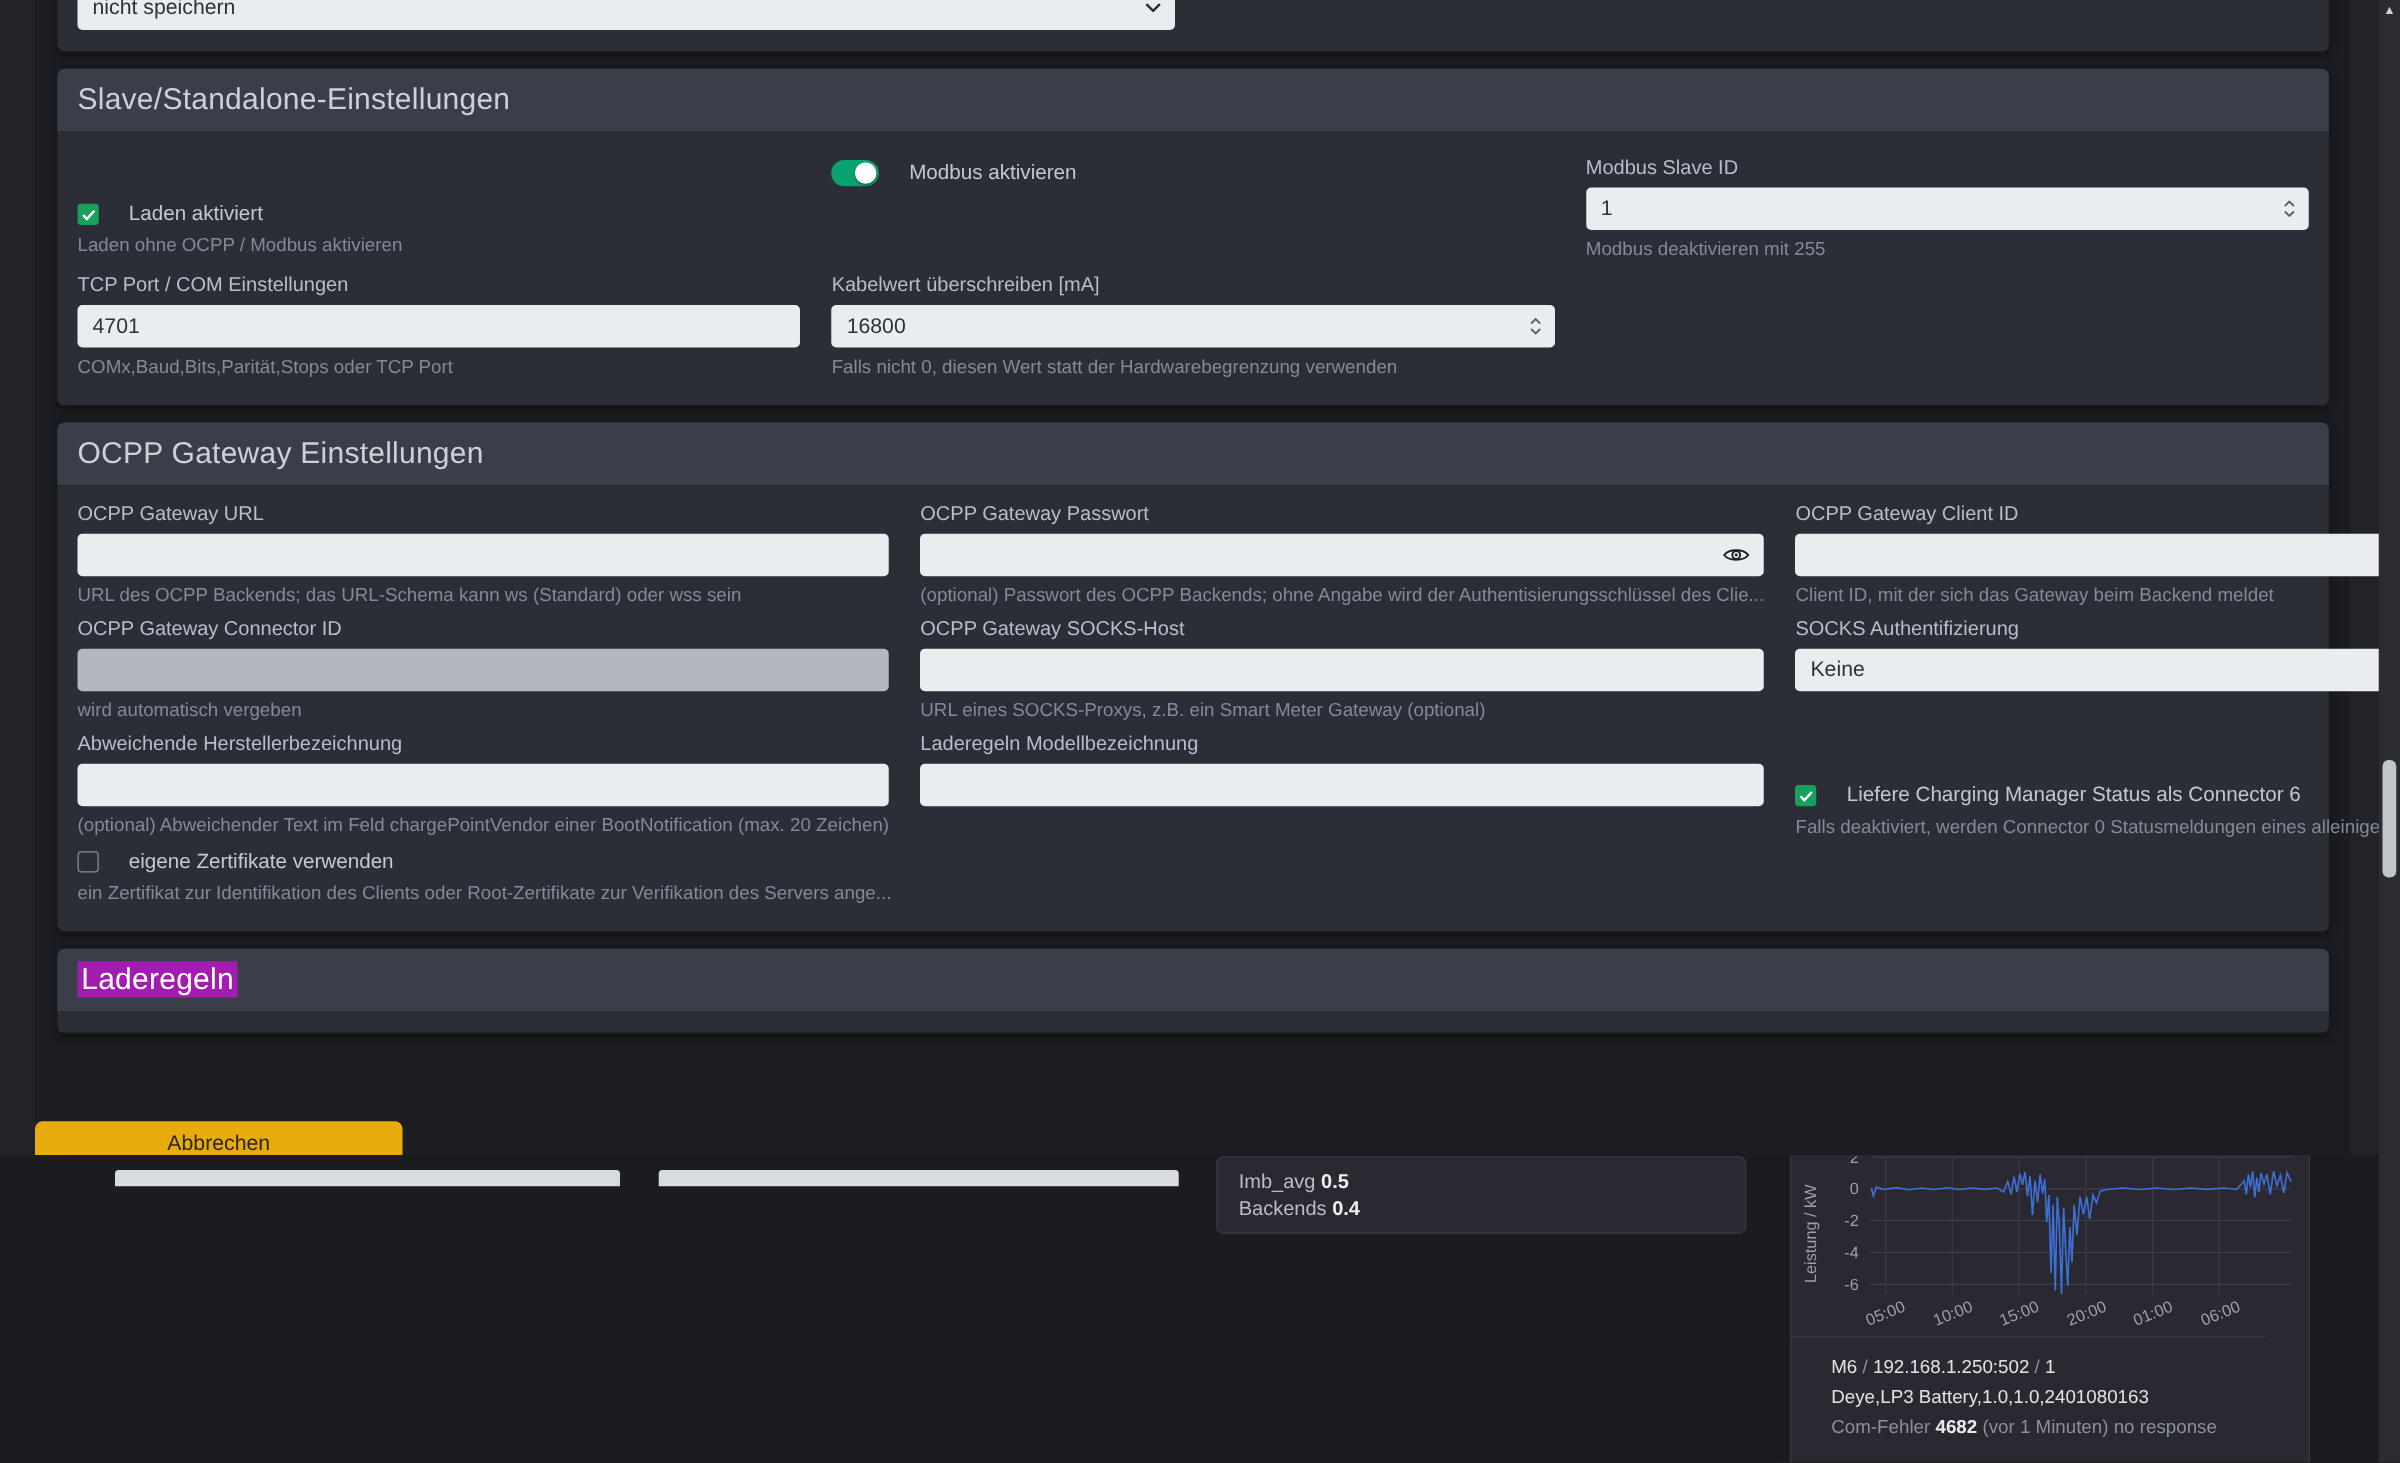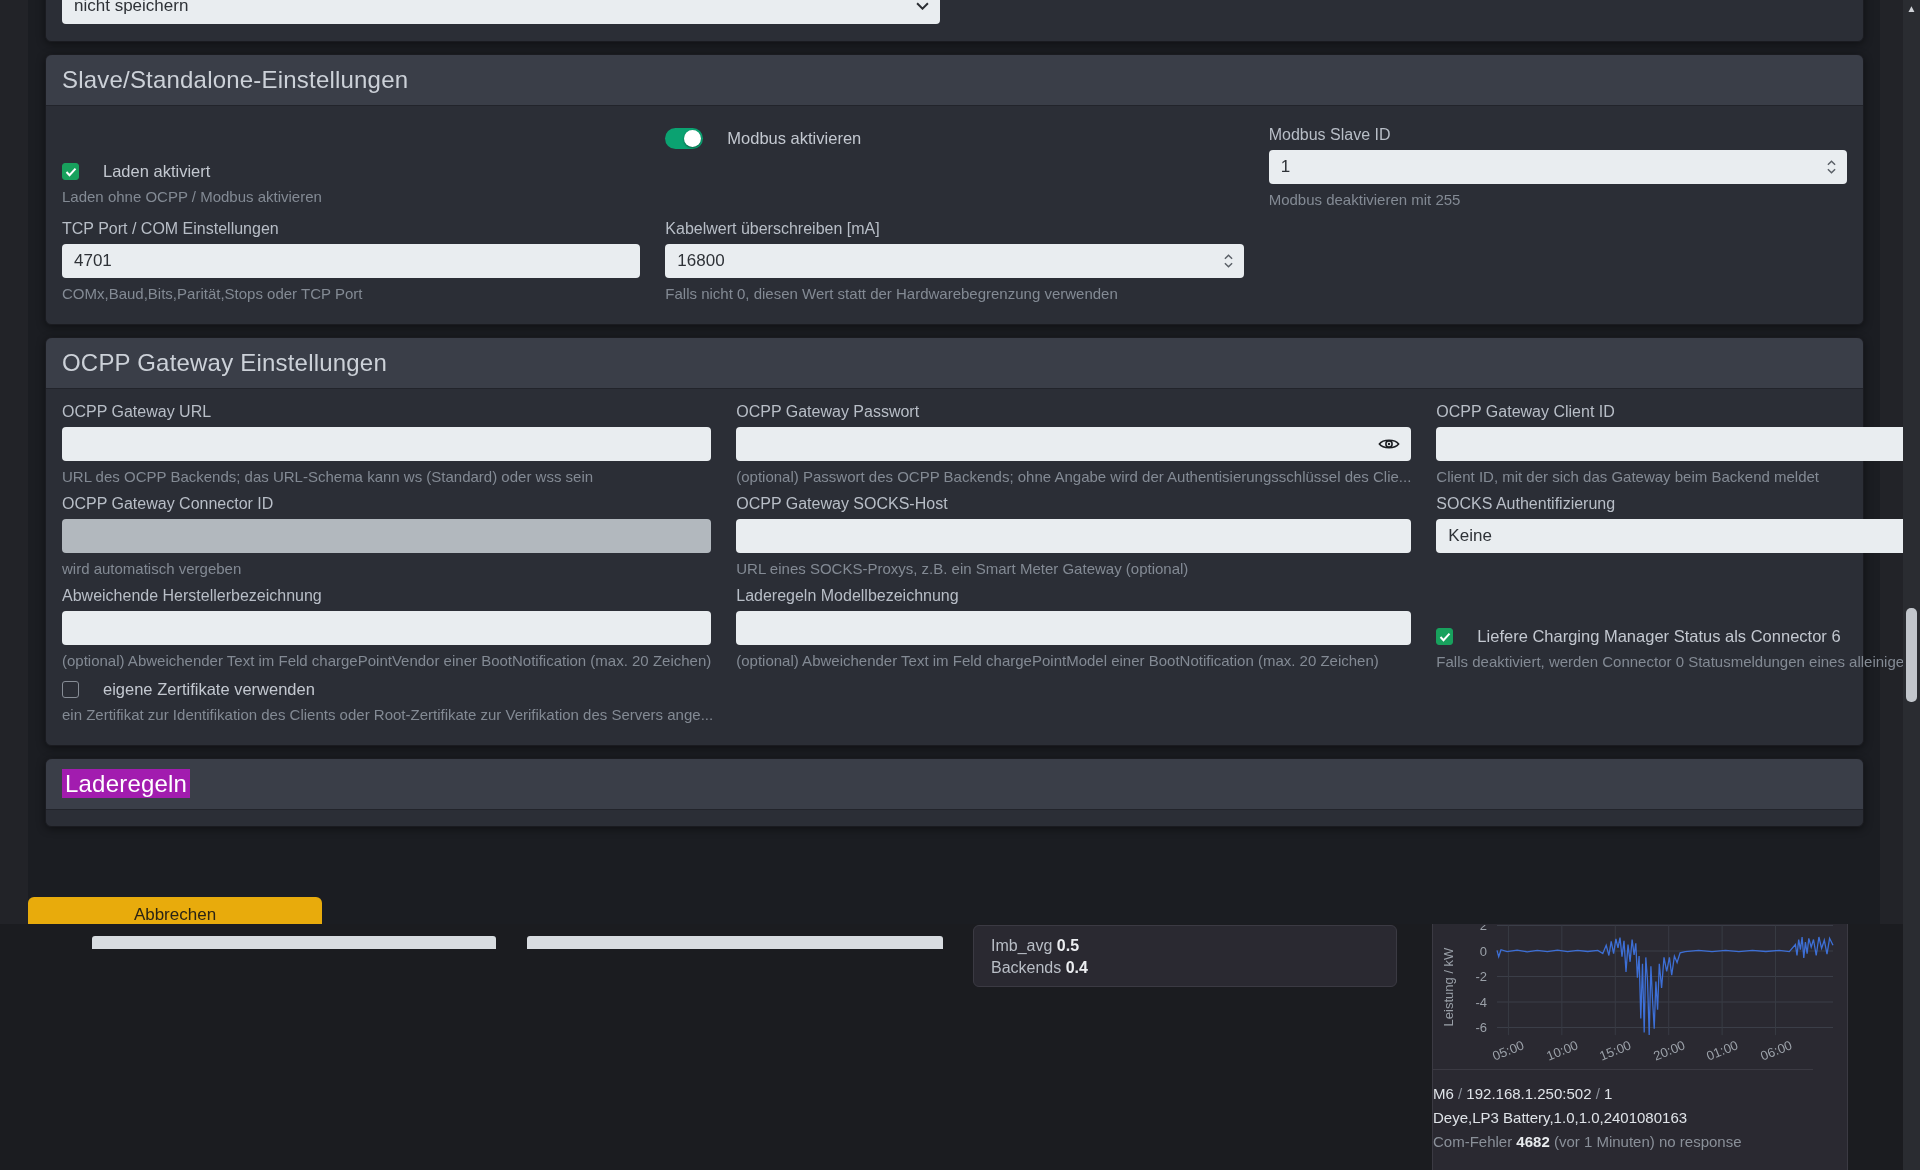--- a/index.html
+++ b/index.html
@@ -52,21 +52,21 @@
   .dashboard{position:absolute;left:0;top:924px;width:1920px;height:246px;background:#1b1c20;overflow:hidden}
   .lightbar{position:absolute;height:13px;background:#d8dce0;border-radius:3px 3px 0 0}
   .tile{position:absolute;background:#2a2931;border:1px solid #3b3a43;border-radius:6px}
   .tile-imb{left:973px;top:1px;width:424px;height:62px;padding:9px 0 0 17px;overflow:hidden}
   .imb-row{font-size:16px;color:#b9bec6;line-height:22px}
   .imb-row b{color:#eceef1;font-weight:bold}
   .tile-meter{left:1432px;top:-40px;width:416px;height:292px;overflow:hidden}
   .meter-chart{position:absolute;left:8px;top:40px;width:400px;height:114px}
   .xlabels{position:absolute;left:8px;top:156px;width:400px;height:26px}
   .xlabels span{position:absolute;top:2px;font-size:13px;color:#9ba1a9;transform:rotate(-22deg);white-space:nowrap}
-  .meter-info{position:absolute;left:0;top:184px;width:380px;border-top:1px solid #3b3a43;padding:12px 0 0 0}
+  .meter-info{position:absolute;left:0;top:184px;width:380px;border-top:1px solid #3b3a43;padding:12px 0 0 32px}
   .meter-info .row{font-size:15px;line-height:24px;color:#dfe3e8;white-space:nowrap}
   .dim{color:#8a9099}
   .meter-info b{color:#e8ebee;font-weight:bold}
   
   .scrollbar{position:absolute;right:0;top:0;width:17px;height:1170px;background:#2a2c31;z-index:50}
   .scroll-up{position:absolute;top:3px;left:0;width:17px;text-align:center;font-size:10px;color:#cfd2d7}
   .scroll-thumb{position:absolute;left:3px;top:608px;width:11px;height:94px;background:#c2c6cc;border-radius:5px}
   svg{display:block}
 </style>
 </head>
@@ -198,21 +198,20 @@
         </div>
 
         <div class="field">
           <label>Abweichende Herstellerbezeichnung</label>
           <div class="input-wrap"><input class="input" value="" style=""></div>
           <div class="help">(optional) Abweichender Text im Feld chargePointVendor einer BootNotification (max. 20 Zeichen)</div>
         </div>
         <div class="field">
           <label>Laderegeln Modellbezeichnung</label>
           <div class="input-wrap"><input class="input" value="" style=""></div>
-          <div class="help">(optional) Abweichender Text im Feld chargePointModel einer BootNotification (max. 20 Zeichen)</div>
         </div>
         <div class="field mt40">
           <div class="cb-row">
             <span class="checkbox checked">
               <svg width="12" height="10" viewBox="0 0 12 10">
                   <path d="M1.5 5l3 3.2L10.5 1.6" stroke="#fff" stroke-width="2" fill="none"></path>
                 </svg>
             </span>
             <span class="cb-label">Liefere Charging Manager Status als Connector 6</span>
           </div>

